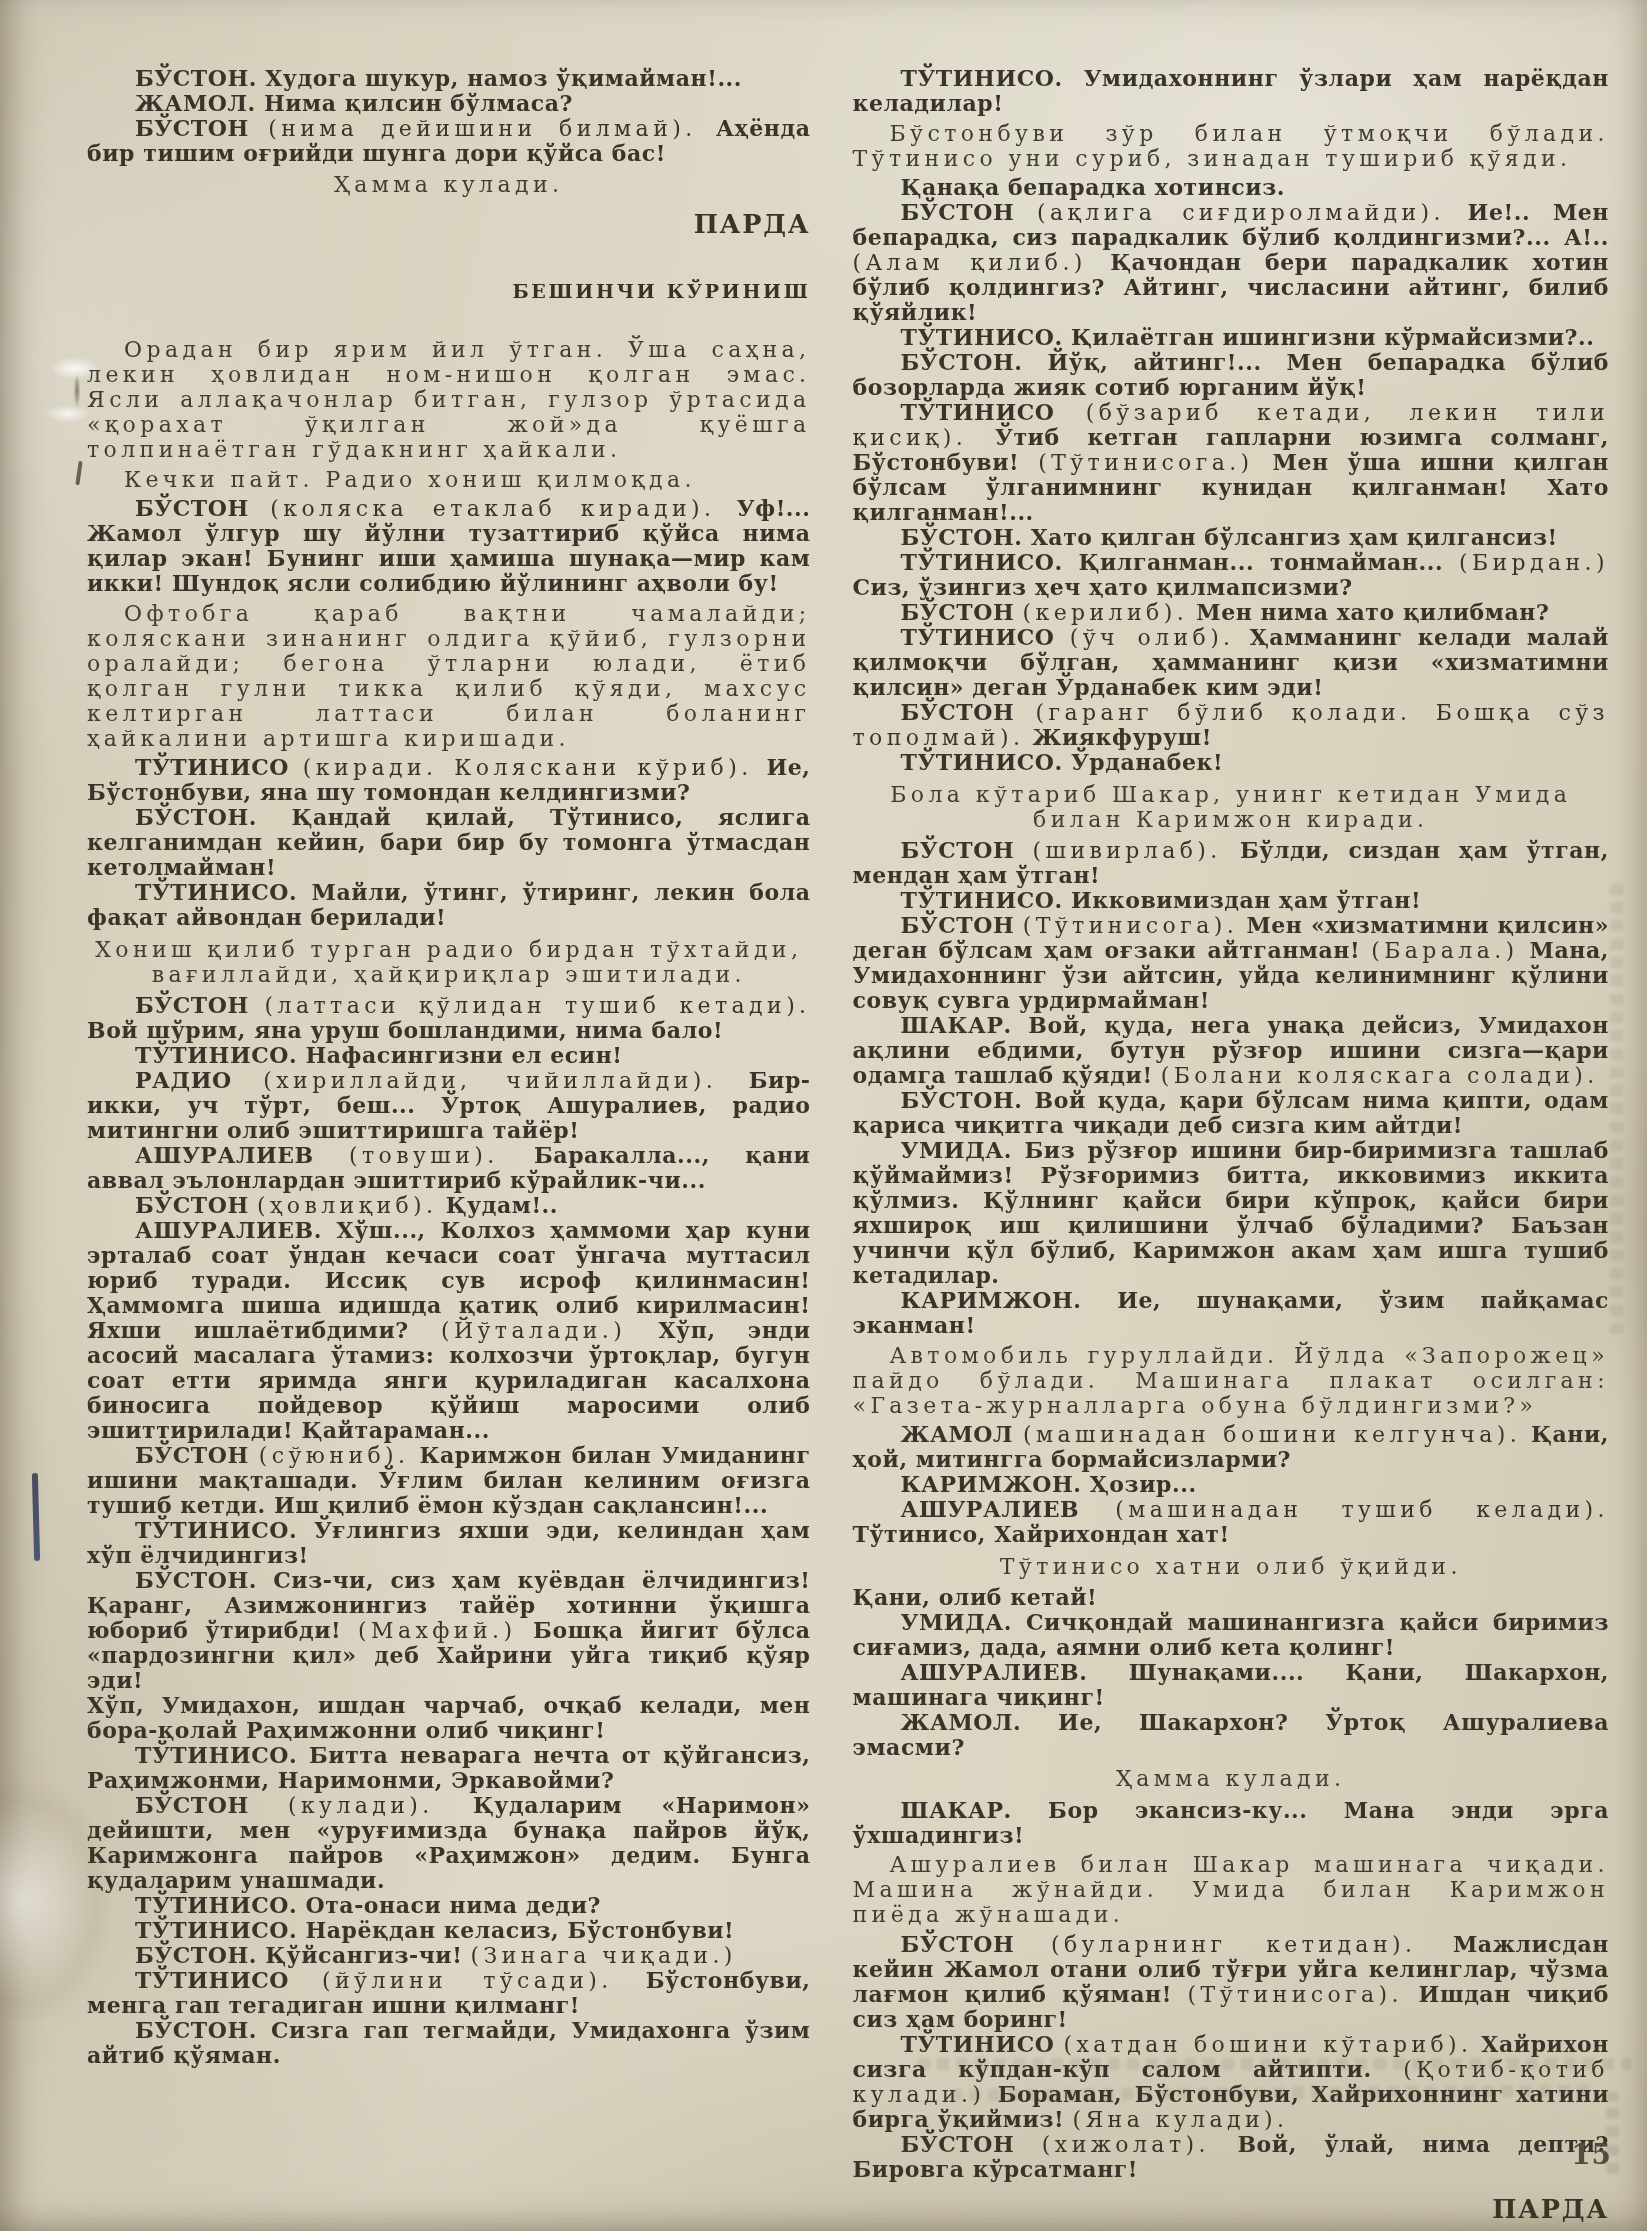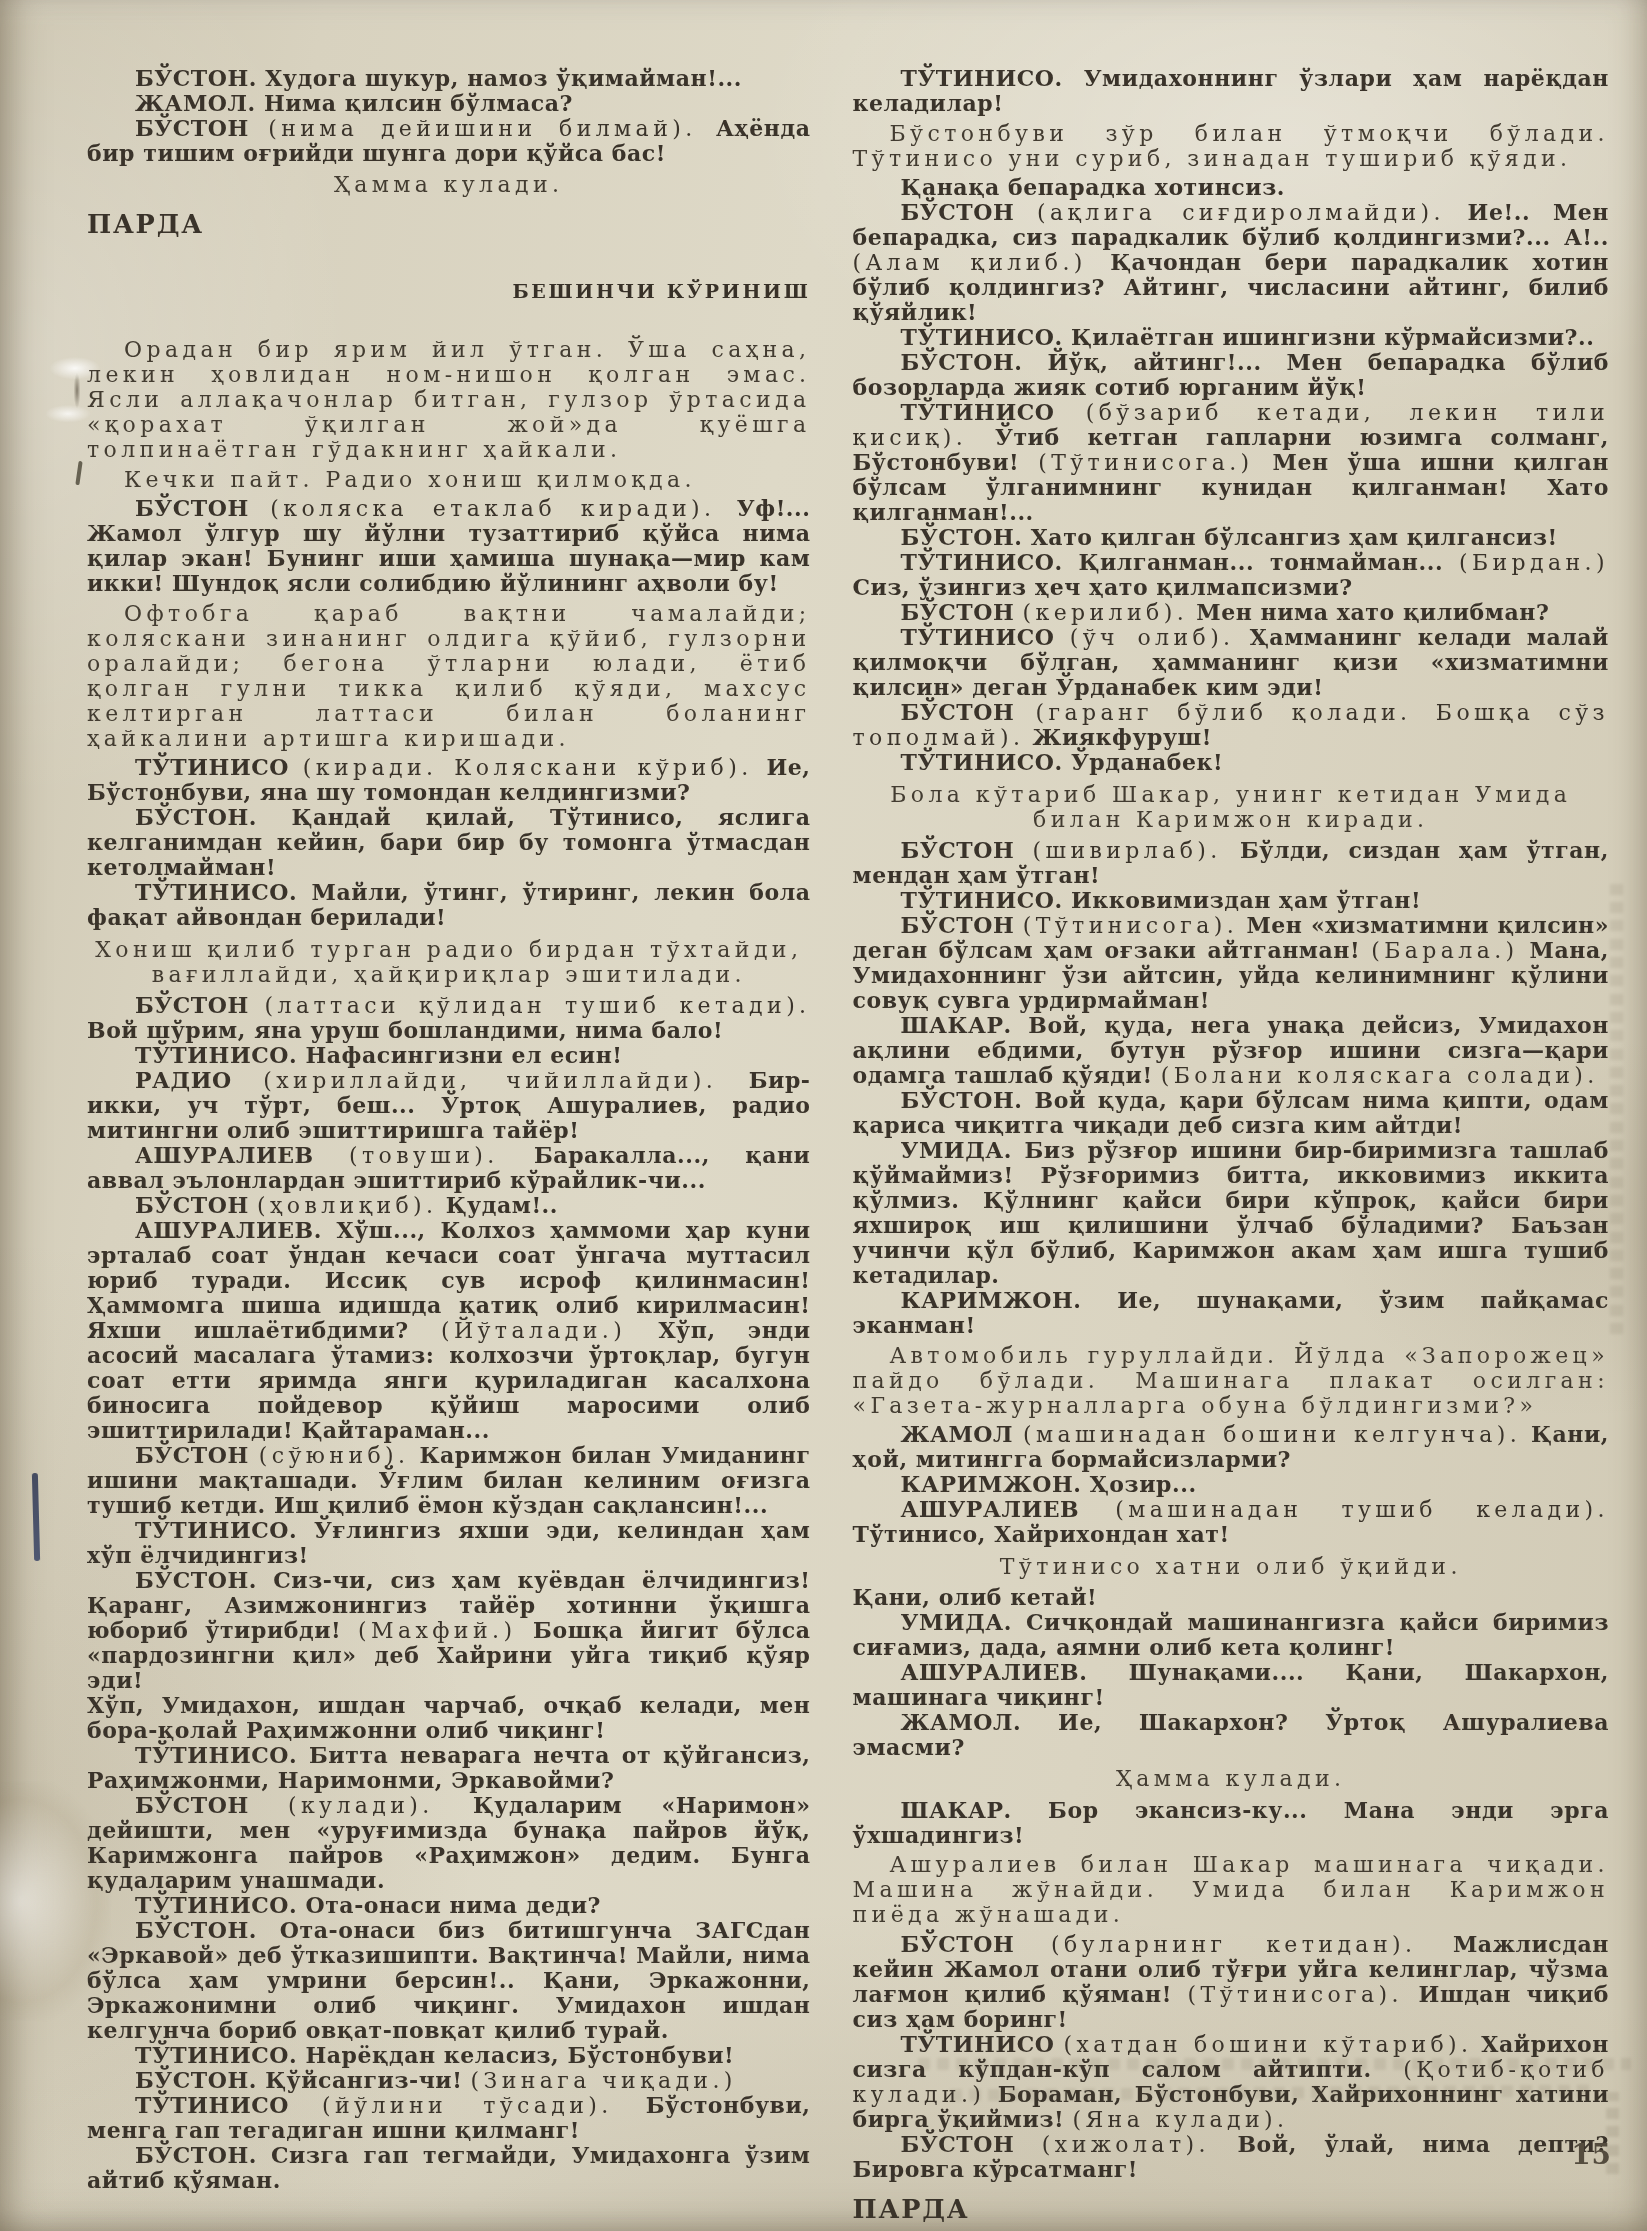--- a/index.html
+++ b/index.html
@@ -34,21 +34,21 @@
   .col.right{width:757px;}
   .block{margin:0;}
   .para{font-weight:bold;text-align:justify;text-indent:48px;letter-spacing:.025em;}
   .para.noindent{text-indent:0;}
   .run-b{font-weight:bold;}
   .run-sp{font-weight:normal;letter-spacing:.20em;}
   .stage{font-weight:normal;letter-spacing:.20em;color:#433c31;}
   .stage.center{text-align:center;margin:6.4px 0;}
   .stage.just{text-align:justify;text-indent:37px;margin:4.6px 0;}
   .scene-heading{font-weight:bold;text-align:right;font-size:19px;letter-spacing:2.7px;margin:42px 0 33px;color:#383128;}
-  .curtain{font-weight:bold;text-align:left;font-size:25.6px;letter-spacing:1.8px;margin:14.6px 0 3.7px;}
+  .curtain{font-weight:bold;text-align:right;font-size:25.6px;letter-spacing:1.8px;margin:14.6px 0 3.7px;}
   .end-label{font-weight:bold;text-align:center;font-size:24px;margin:11px 0 0;}
   .page-number{
     position:absolute;right:35px;bottom:60px;
     font-weight:bold;font-size:28px;color:#544c3e;letter-spacing:0.9px;margin-top:8px;
   }
   
   .crease-topleft{
     position:absolute;left:37px;top:338px;width:69px;height:101px;
     background:
       radial-gradient(ellipse 37px 16.4px at 55% 30%, rgba(255,255,255,.85), transparent 70%),
@@ -118,21 +118,20 @@
         <div class="block para"><span class="run-b">АШУРАЛИЕВ </span><span class="run-sp">(товуши).</span><span class="run-b"> Баракалла..., қани аввал эълонлардан эшиттириб кўрайлик-чи...</span></div>
         <div class="block para"><span class="run-b">БЎСТОН </span><span class="run-sp">(ҳовлиқиб).</span><span class="run-b"> Қудам!..</span></div>
         <div class="block para"><span class="run-b">АШУРАЛИЕВ. Хўш..., Колхоз ҳаммоми ҳар куни эрталаб соат ўндан кечаси соат ўнгача муттасил юриб туради. Иссиқ сув исроф қилинмасин! Ҳаммомга шиша идишда қатиқ олиб кирилмасин! Яхши ишлаётибдими? </span><span class="run-sp">(Йўталади.)</span><span class="run-b"> Хўп, энди асосий масалага ўтамиз: колхозчи ўртоқлар, бугун соат етти яримда янги қуриладиган касалхона биносига пойдевор қўйиш маросими олиб эшиттирилади! Қайтараман...</span></div>
         <div class="block para"><span class="run-b">БЎСТОН </span><span class="run-sp">(сўюниб).</span><span class="run-b"> Каримжон билан Умиданинг ишини мақташади. Ўғлим билан келиним оғизга тушиб кетди. Иш қилиб ёмон кўздан сақлансин!...</span></div>
         <div class="block para"><span class="run-b">ТЎТИНИСО. Ўғлингиз яхши эди, келиндан ҳам хўп ёлчидингиз!</span></div>
         <div class="block para"><span class="run-b">БЎСТОН. Сиз-чи, сиз ҳам куёвдан ёлчидингиз! Қаранг, Азимжонингиз тайёр хотинни ўқишга юбориб ўтирибди! </span><span class="run-sp">(Махфий.)</span><span class="run-b"> Бошқа йигит бўлса «пардозингни қил» деб Хайрини уйга тиқиб қўяр эди!</span></div>
         <div class="block para noindent"><span class="run-b">Хўп, Умидахон, ишдан чарчаб, очқаб келади, мен бора-қолай Раҳимжонни олиб чиқинг!</span></div>
         <div class="block para"><span class="run-b">ТЎТИНИСО. Битта неварага нечта от қўйгансиз, Раҳимжонми, Наримонми, Эркавойми?</span></div>
         <div class="block para"><span class="run-b">БЎСТОН </span><span class="run-sp">(кулади).</span><span class="run-b"> Қудаларим «Наримон» дейишти, мен «уруғимизда бунақа пайров йўқ, Каримжонга пайров «Раҳимжон» дедим. Бунга қудаларим унашмади.</span></div>
         <div class="block para"><span class="run-b">ТЎТИНИСО. Ота-онаси нима деди?</span></div>
-        <div class="block para"><span class="run-b">БЎСТОН. Ота-онаси биз битишгунча ЗАГСдан «Эркавой» деб ўтказишипти. Вақтинча! Майли, нима бўлса ҳам умрини берсин!.. Қани, Эркажонни, Эркажонимни олиб чиқинг. Умидахон ишдан келгунча бориб овқат-повқат қилиб турай.</span></div>
         <div class="block para"><span class="run-b">ТЎТИНИСО. Нарёқдан келасиз, Бўстонбуви!</span></div>
         <div class="block para"><span class="run-b">БЎСТОН. Қўйсангиз-чи! </span><span class="run-sp">(Зинага чиқади.)</span></div>
         <div class="block para"><span class="run-b">ТЎТИНИСО </span><span class="run-sp">(йўлини тўсади).</span><span class="run-b"> Бўстонбуви, менга гап тегадиган ишни қилманг!</span></div>
         <div class="block para"><span class="run-b">БЎСТОН. Сизга гап тегмайди, Умидахонга ўзим айтиб қўяман.</span></div>
       </div>
     <div class="col right">
         <div class="block para"><span class="run-b">ТЎТИНИСО. Умидахоннинг ўзлари ҳам нарёқдан келадилар!</span></div>
         <div class="block stage just"><span class="run-sp">Бўстонбуви зўр билан ўтмоқчи бўлади. Тўтинисо уни суриб, зинадан тушириб қўяди.</span></div>
         <div class="block para"><span class="run-b">Қанақа бепарадка хотинсиз.</span></div>
         <div class="block para"><span class="run-b">БЎСТОН </span><span class="run-sp">(ақлига сиғдиролмайди).</span><span class="run-b"> Ие!.. Мен бепарадка, сиз парадкалик бўлиб қолдингизми?... А!.. </span><span class="run-sp">(Алам қилиб.)</span><span class="run-b"> Қачондан бери парадкалик хотин бўлиб қолдингиз? Айтинг, числасини айтинг, билиб қўяйлик!</span></div>

